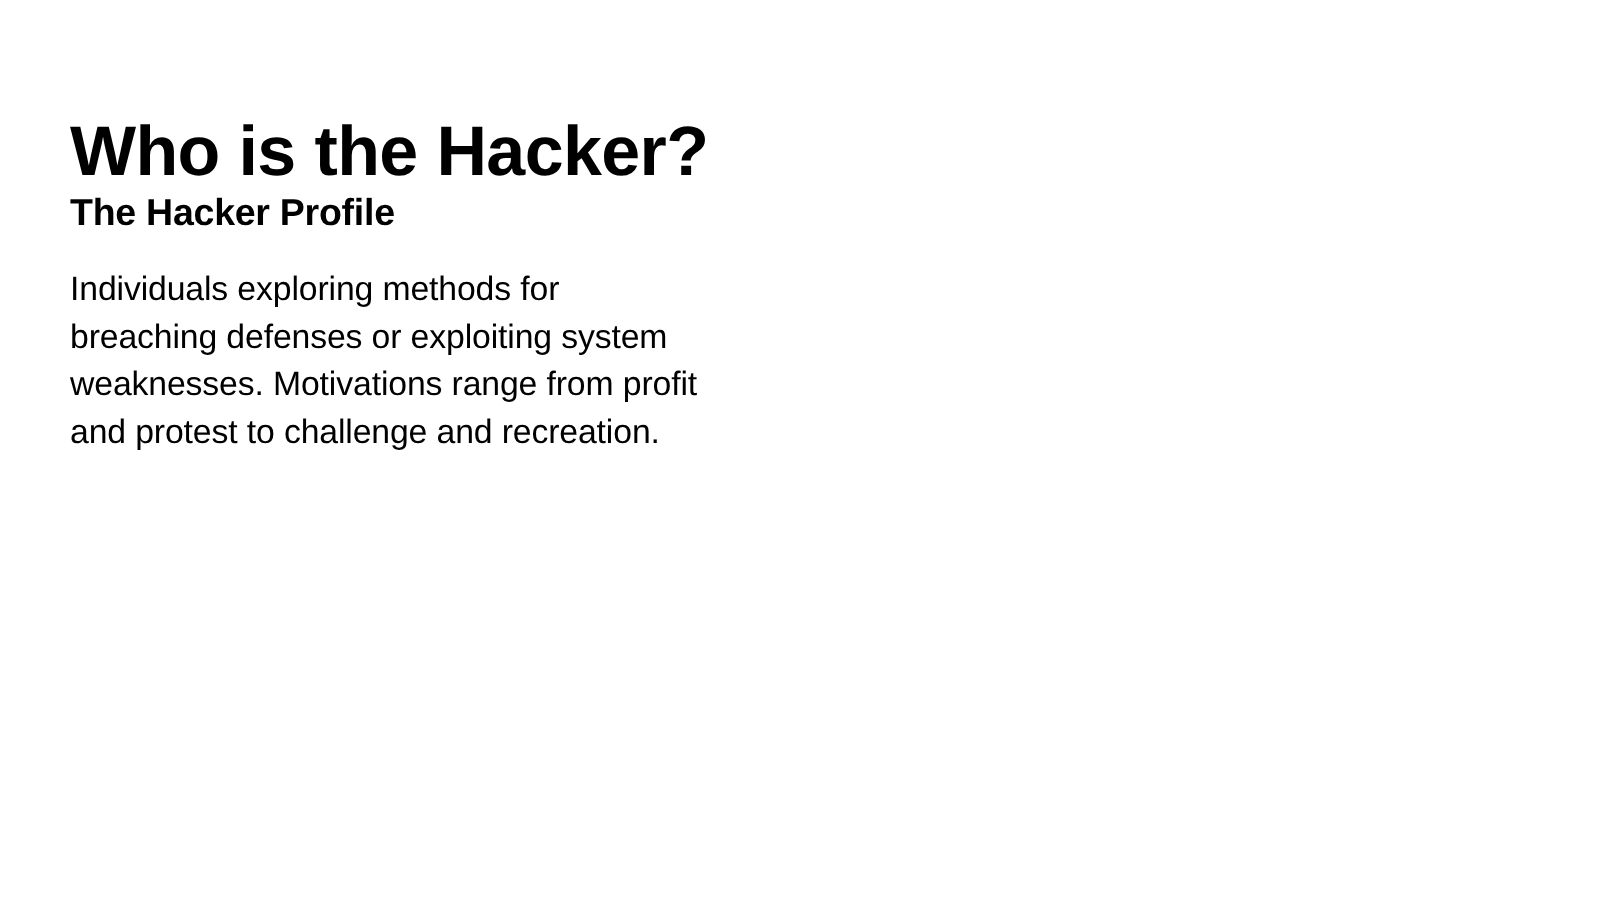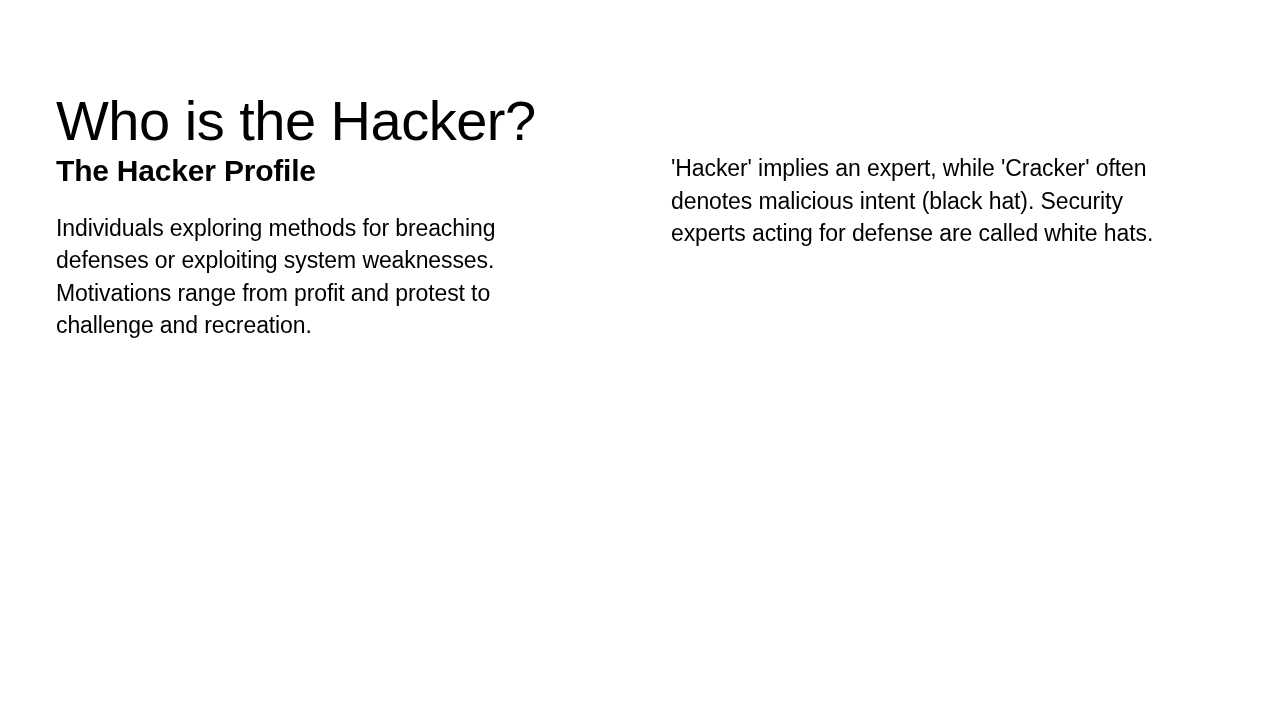--- a/index.html
+++ b/index.html
@@ -19,21 +19,21 @@
     width: 1280px;
     height: 720px;
     box-sizing: border-box;
     padding: 0;
   }
   .slide-title {
     position: absolute;
     left: 56px;
     top: 52px;
     font-size: 56px;
-    font-weight: 400;
+    font-weight: 700;
     line-height: 1.1;
     letter-spacing: -0.5px;
     color: #000000;
     white-space: nowrap;
   }
   .columns {
     position: absolute;
     left: 56px;
     top: 152px;
     width: 1168px;
@@ -46,21 +46,21 @@
   }
   .column-heading {
     font-size: 30px;
     font-weight: 700;
     line-height: 1.25;
     letter-spacing: -0.2px;
     margin: 0 0 22px 0;
     color: #000000;
   }
   .column-body {
-    font-size: 23px;
+    font-size: 27px;
     font-weight: 400;
     line-height: 1.42;
     letter-spacing: -0.1px;
     color: #000000;
     margin: 0;
   }
   .col-right .column-body {
     max-width: 530px;
   }
   .col-left .column-body {
@@ -75,17 +75,16 @@
   <h1 class="slide-title">Who is the Hacker?</h1>
 
   <div class="columns">
 
     <div class="column col-left">
       <h2 class="column-heading">The Hacker Profile</h2>
       <p class="column-body">Individuals exploring methods for breaching defenses or exploiting system weaknesses. Motivations range from profit and protest to challenge and recreation.</p>
     </div>
 
     <div class="column col-right">
-      <p class="column-body">'Hacker' implies an expert, while 'Cracker' often denotes malicious intent (black hat). Security experts acting for defense are called white hats.</p>
     </div>
 
   </div>
 </div>
 
 </body></html>

